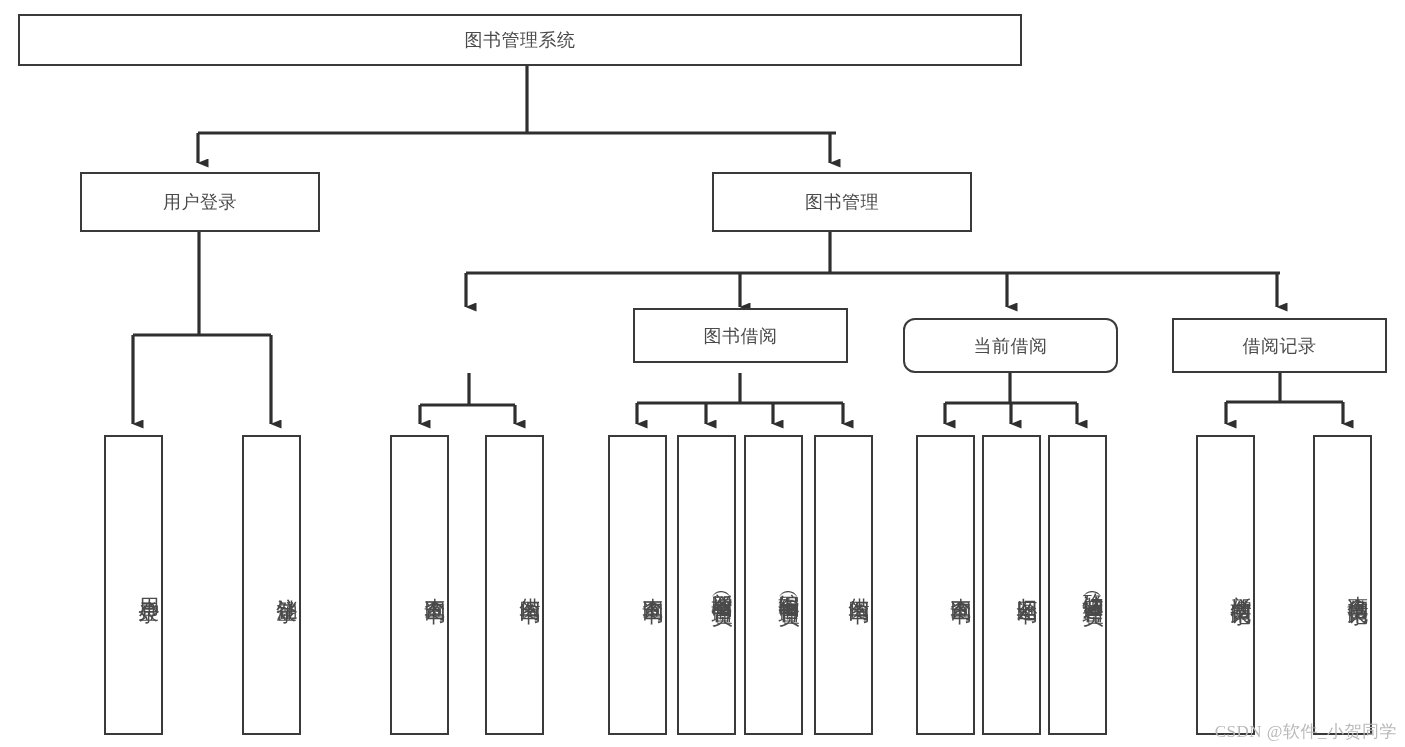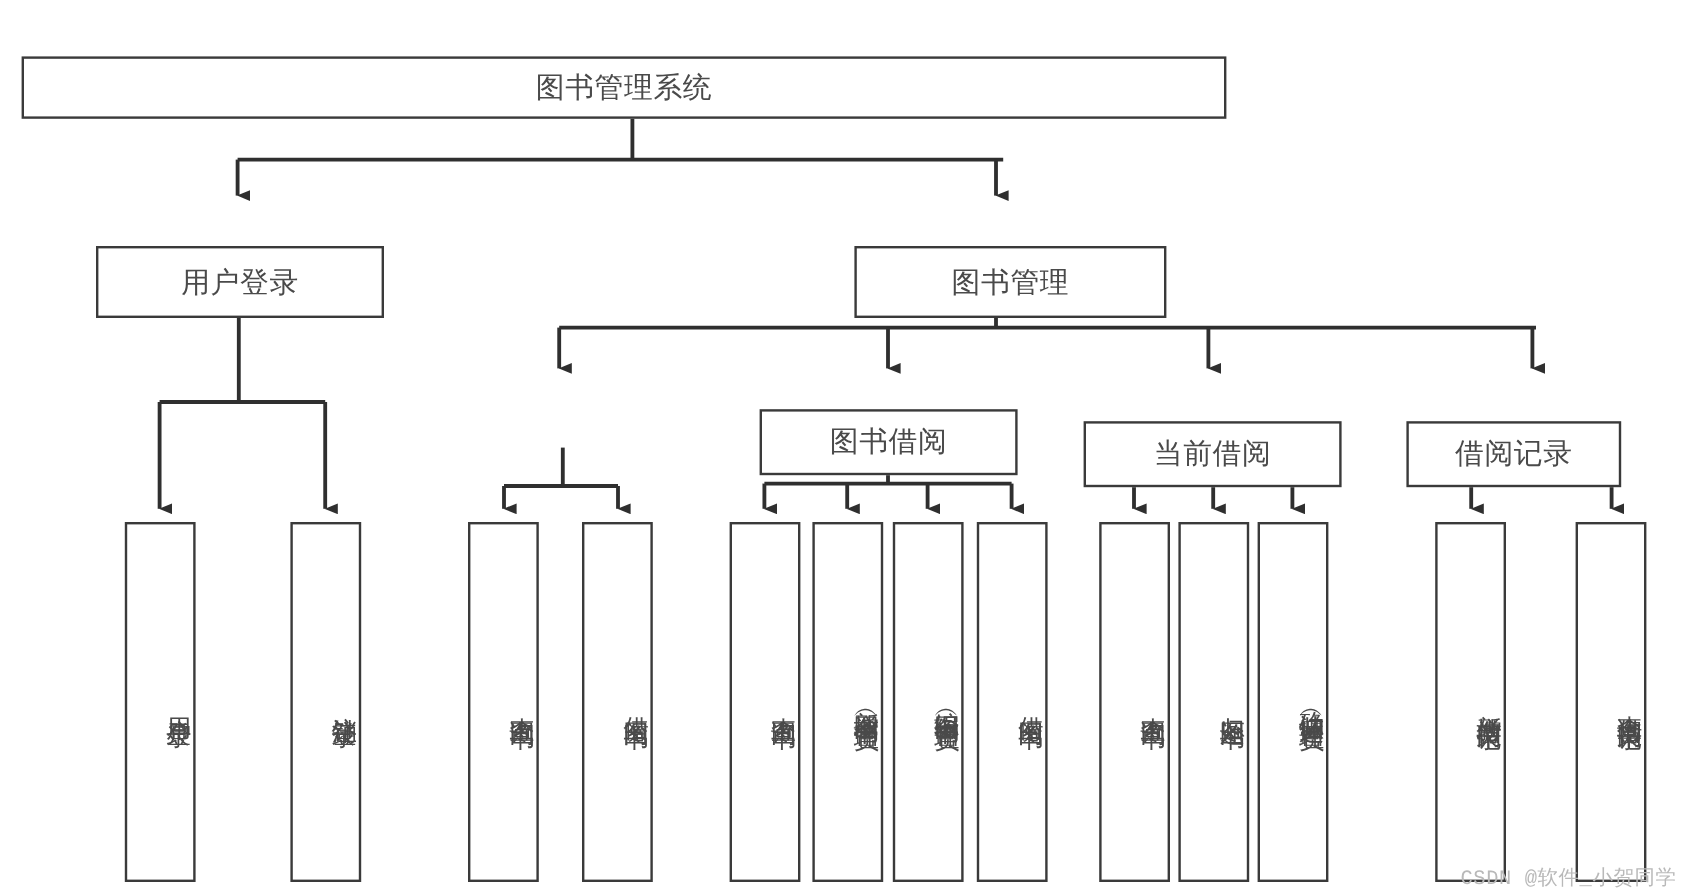--- a/index.html
+++ b/index.html
@@ -33,23 +33,22 @@
     background: #ffffff;
     border: 2.5px solid #3a3a3a;
     display: flex;
     align-items: center;
     justify-content: center;
     color: #4a4a4a;
     line-height: 1.18;
     text-align: center;
   }
   .node.horizontal {
-    font-size: 24px;
+    font-size: 18px;
     letter-spacing: 0.5px;
-    margin-top: 33px;
   }
   .node.vertical {
     writing-mode: vertical-rl;
     text-orientation: upright;
     font-size: 21px;
     letter-spacing: 2px;
     padding: 6px 0;
     align-items: flex-start;
     justify-content: center;
   }
@@ -60,21 +59,21 @@
     display: block;
     white-space: pre-line;
   }
   #watermark {
     position: absolute;
     right: 8px;
     bottom: 4px;
     font-size: 17px;
     color: #b9b9b9;
     letter-spacing: 0.5px;
-    font-family: Liberation Mono, monospace;
+    font-family: Liberation Serif, serif;
     white-space: nowrap;
   }
 </style>
 </head>
 <body>
 
 <div id="diagram-root">
 
   <svg class="wires" viewBox="0 0 1405 747">
     <defs>
@@ -136,25 +135,25 @@
 
   <div class="node horizontal" style="left:712px; top:172px; width:260px; height:60px;">
     <span class="node-label">图书管理</span>
   </div>
 
 
   <div class="node horizontal" style="left:633px; top:308px; width:215px; height:55px;text-align:center;">
     <span class="node-label">图书借阅</span>
   </div>
 
-  <div class="node horizontal" style="left:903px; top:318px; width:215px; height:55px;">
+  <div class="node horizontal" style="left:903px; top:318px; width:215px; height:55px;border-radius:12px;">
     <span class="node-label">当前借阅</span>
   </div>
 
-  <div class="node horizontal" style="left:1172px; top:318px; width:179px; height:55px;">
+  <div class="node horizontal" style="left:1172px; top:318px; width:215px; height:55px;">
     <span class="node-label">借阅记录</span>
   </div>
 
   <div class="node vertical" style="left:104px; top:435px; width:59px; height:300px;">
     <span class="node-label">用户登录</span>
   </div>
 
   <div class="node vertical" style="left:242px; top:435px; width:59px; height:300px;">
     <span class="node-label">注销登录</span>
   </div>

